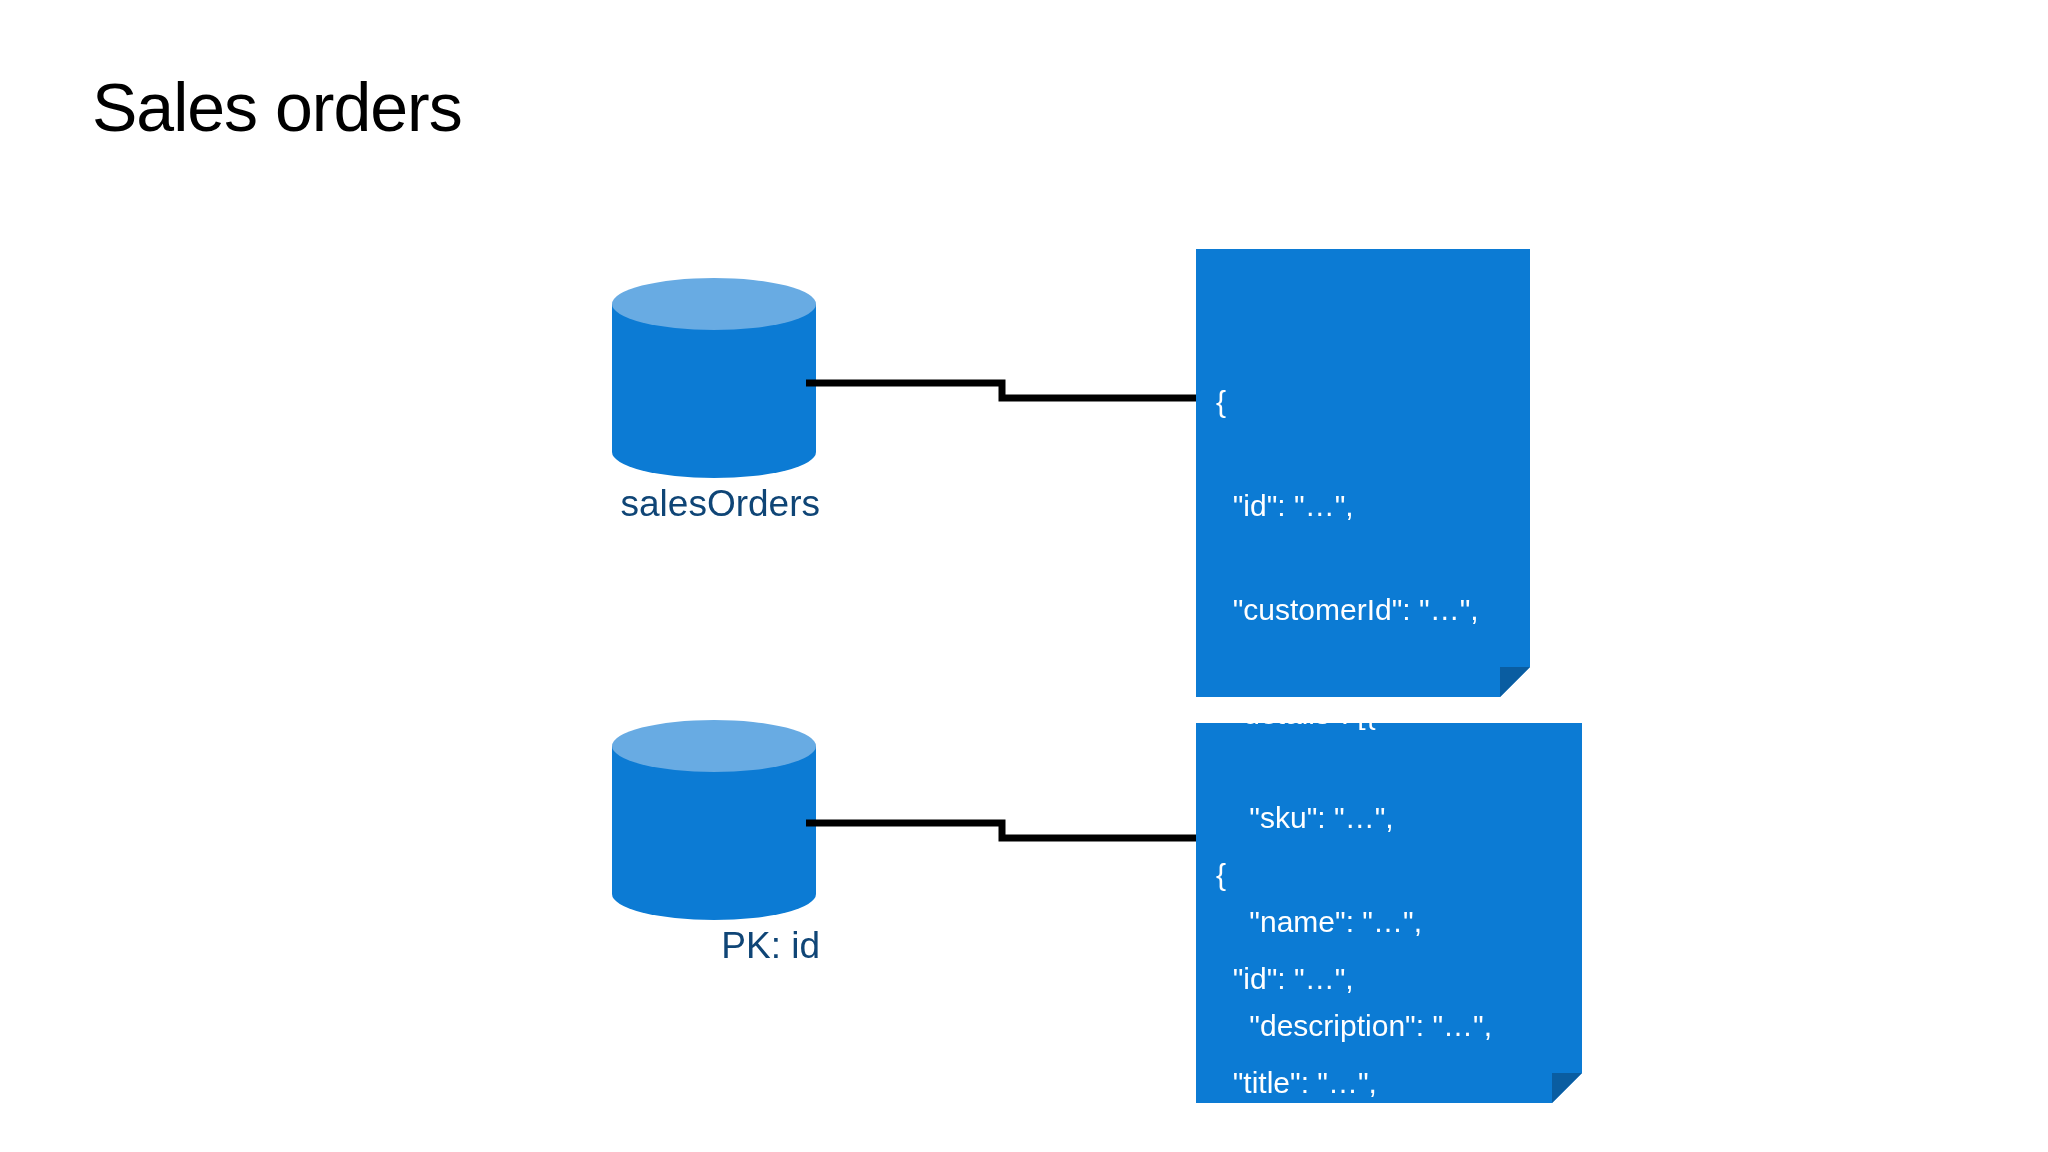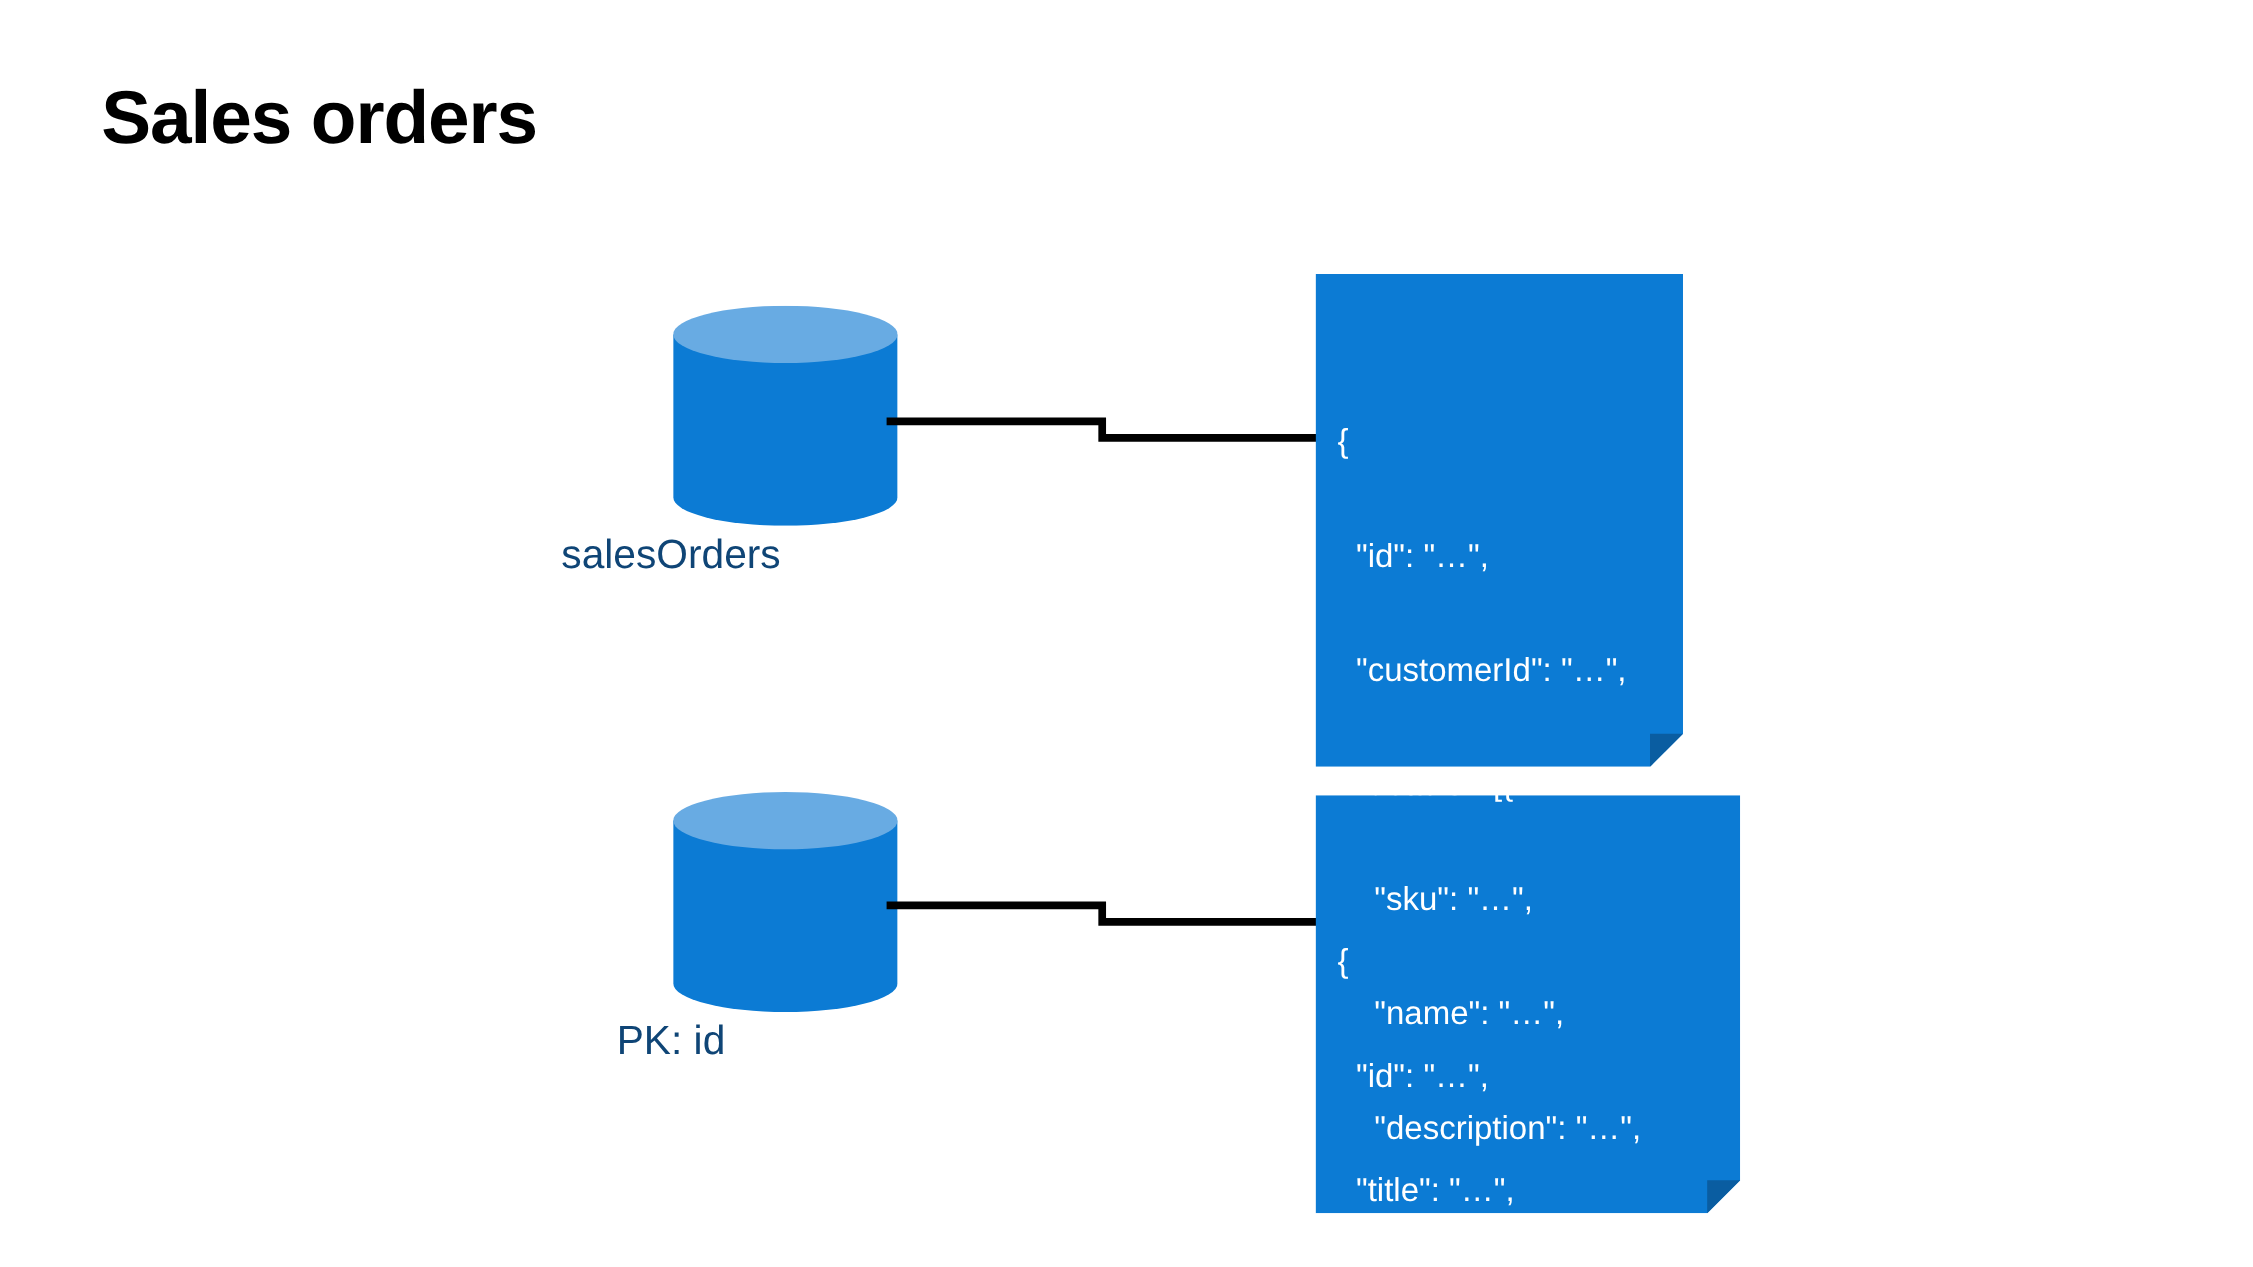--- a/index.html
+++ b/index.html
@@ -23,21 +23,21 @@
     height: 1152px;
     background: #ffffff;
   }
 
   
   #slide-title {
     position: absolute;
     left: 92px;
     top: 72px;
     font-size: 68px;
-    font-weight: bold;
+    font-weight: normal;
     color: #000000;
     letter-spacing: -1px;
     line-height: 1.05;
     white-space: nowrap;
   }
 
   
   .entity {
     position: absolute;
     width: 420px;
@@ -58,21 +58,21 @@
     position: absolute;
     left: 0;
     top: 205px;
     width: 420px;
     text-align: center;
     color: #0f4576;
     font-size: 37px;
     line-height: 1.12;
     white-space: nowrap;
   }
-  .entity-caption .cap-line { display: block; }
+  .entity-caption .cap-line { display: block; text-align: right; }
 
   
   .connector {
     position: absolute;
     left: 806px;
     width: 400px;
     height: 30px;
   }
   .connector-1 { top: 372px; }
   .connector-2 { top: 812px; }

